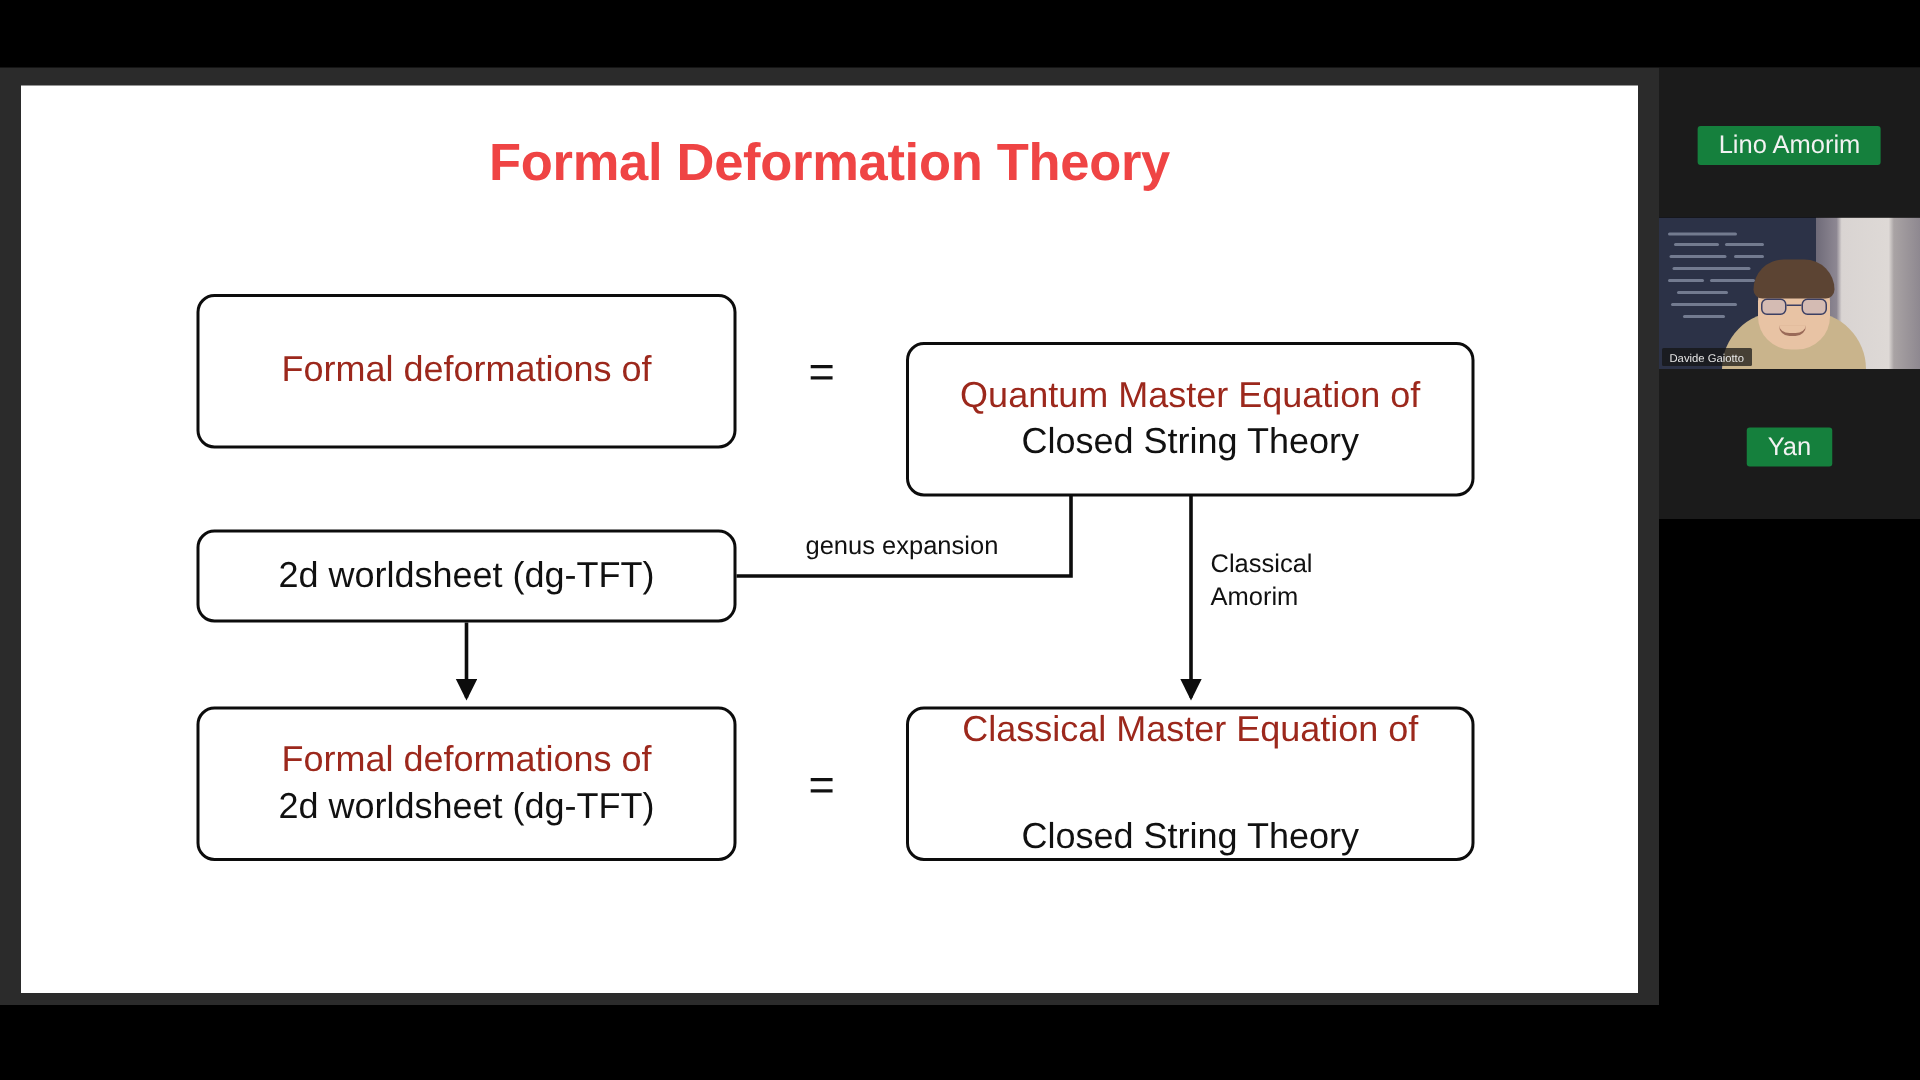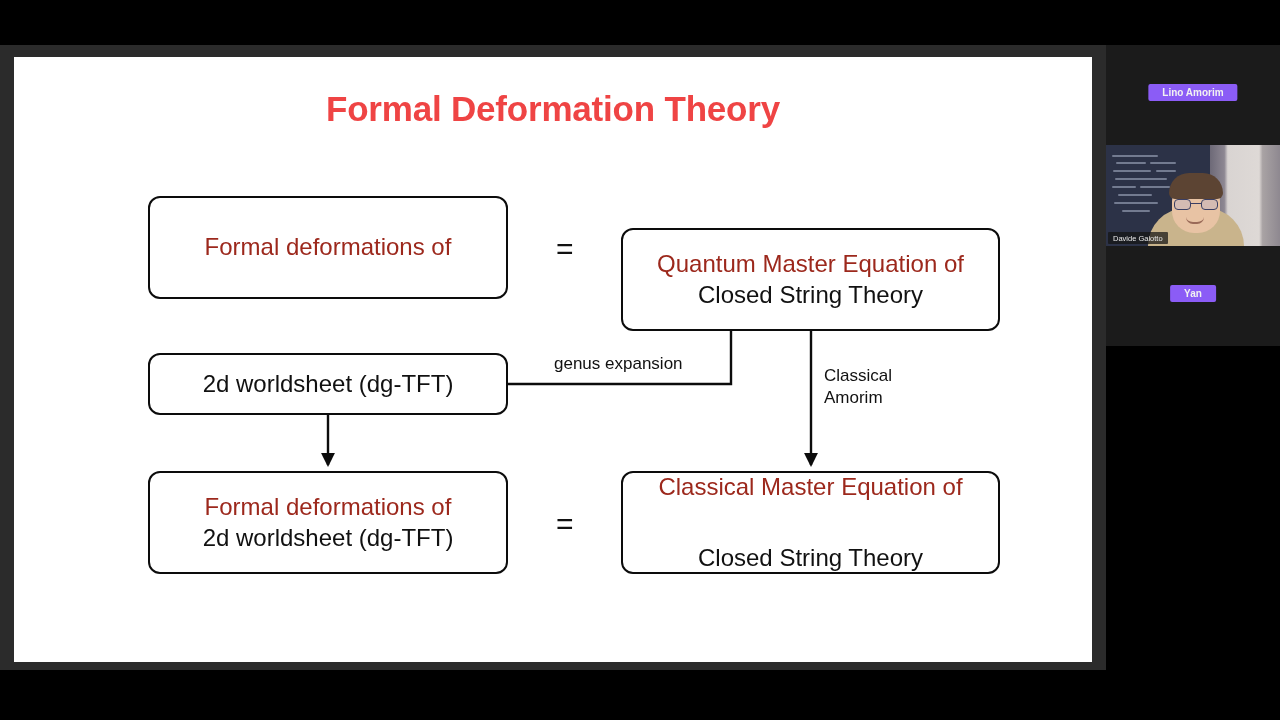--- a/index.html
+++ b/index.html
@@ -62,21 +62,21 @@
     text-align: center;
     font-size: 35px;
     font-weight: 700;
     color: #ef4444;
     letter-spacing: -0.2px;
   }
 
   
   #diagram {
     position: absolute;
-    left: 17px;
+    left: 0;
     top: 0;
     width: 960px;
     height: 605px;
     border-radius: 12px;
   }
 
   .node {
     position: absolute;
     box-sizing: border-box;
     border: 2.5px solid #0c0c0c;
@@ -151,24 +151,24 @@
   #tile-3 { top: 201px; height: 100px; }
   #rail-filler { position:absolute; left:0; top:301px; width:174px; height:324px; background:#000; }
 
   .name-plate {
     position: absolute;
     left: 50%;
     transform: translateX(-50%);
     top: 50%;
     margin-top: -11px;
     padding: 3px 14px;
-    background: #8b5cf6;
+    background: #15803d;
     color: #f2f2f2;
-    font-size: 10px;
-    font-weight: 700;
+    font-size: 17px;
+    font-weight: 400;
     white-space: nowrap;
     border-radius: 2px;
   }
 
   
   #webcam {
     position: absolute;
     left: 0; top: 0;
     width: 174px;
     height: 101px;

